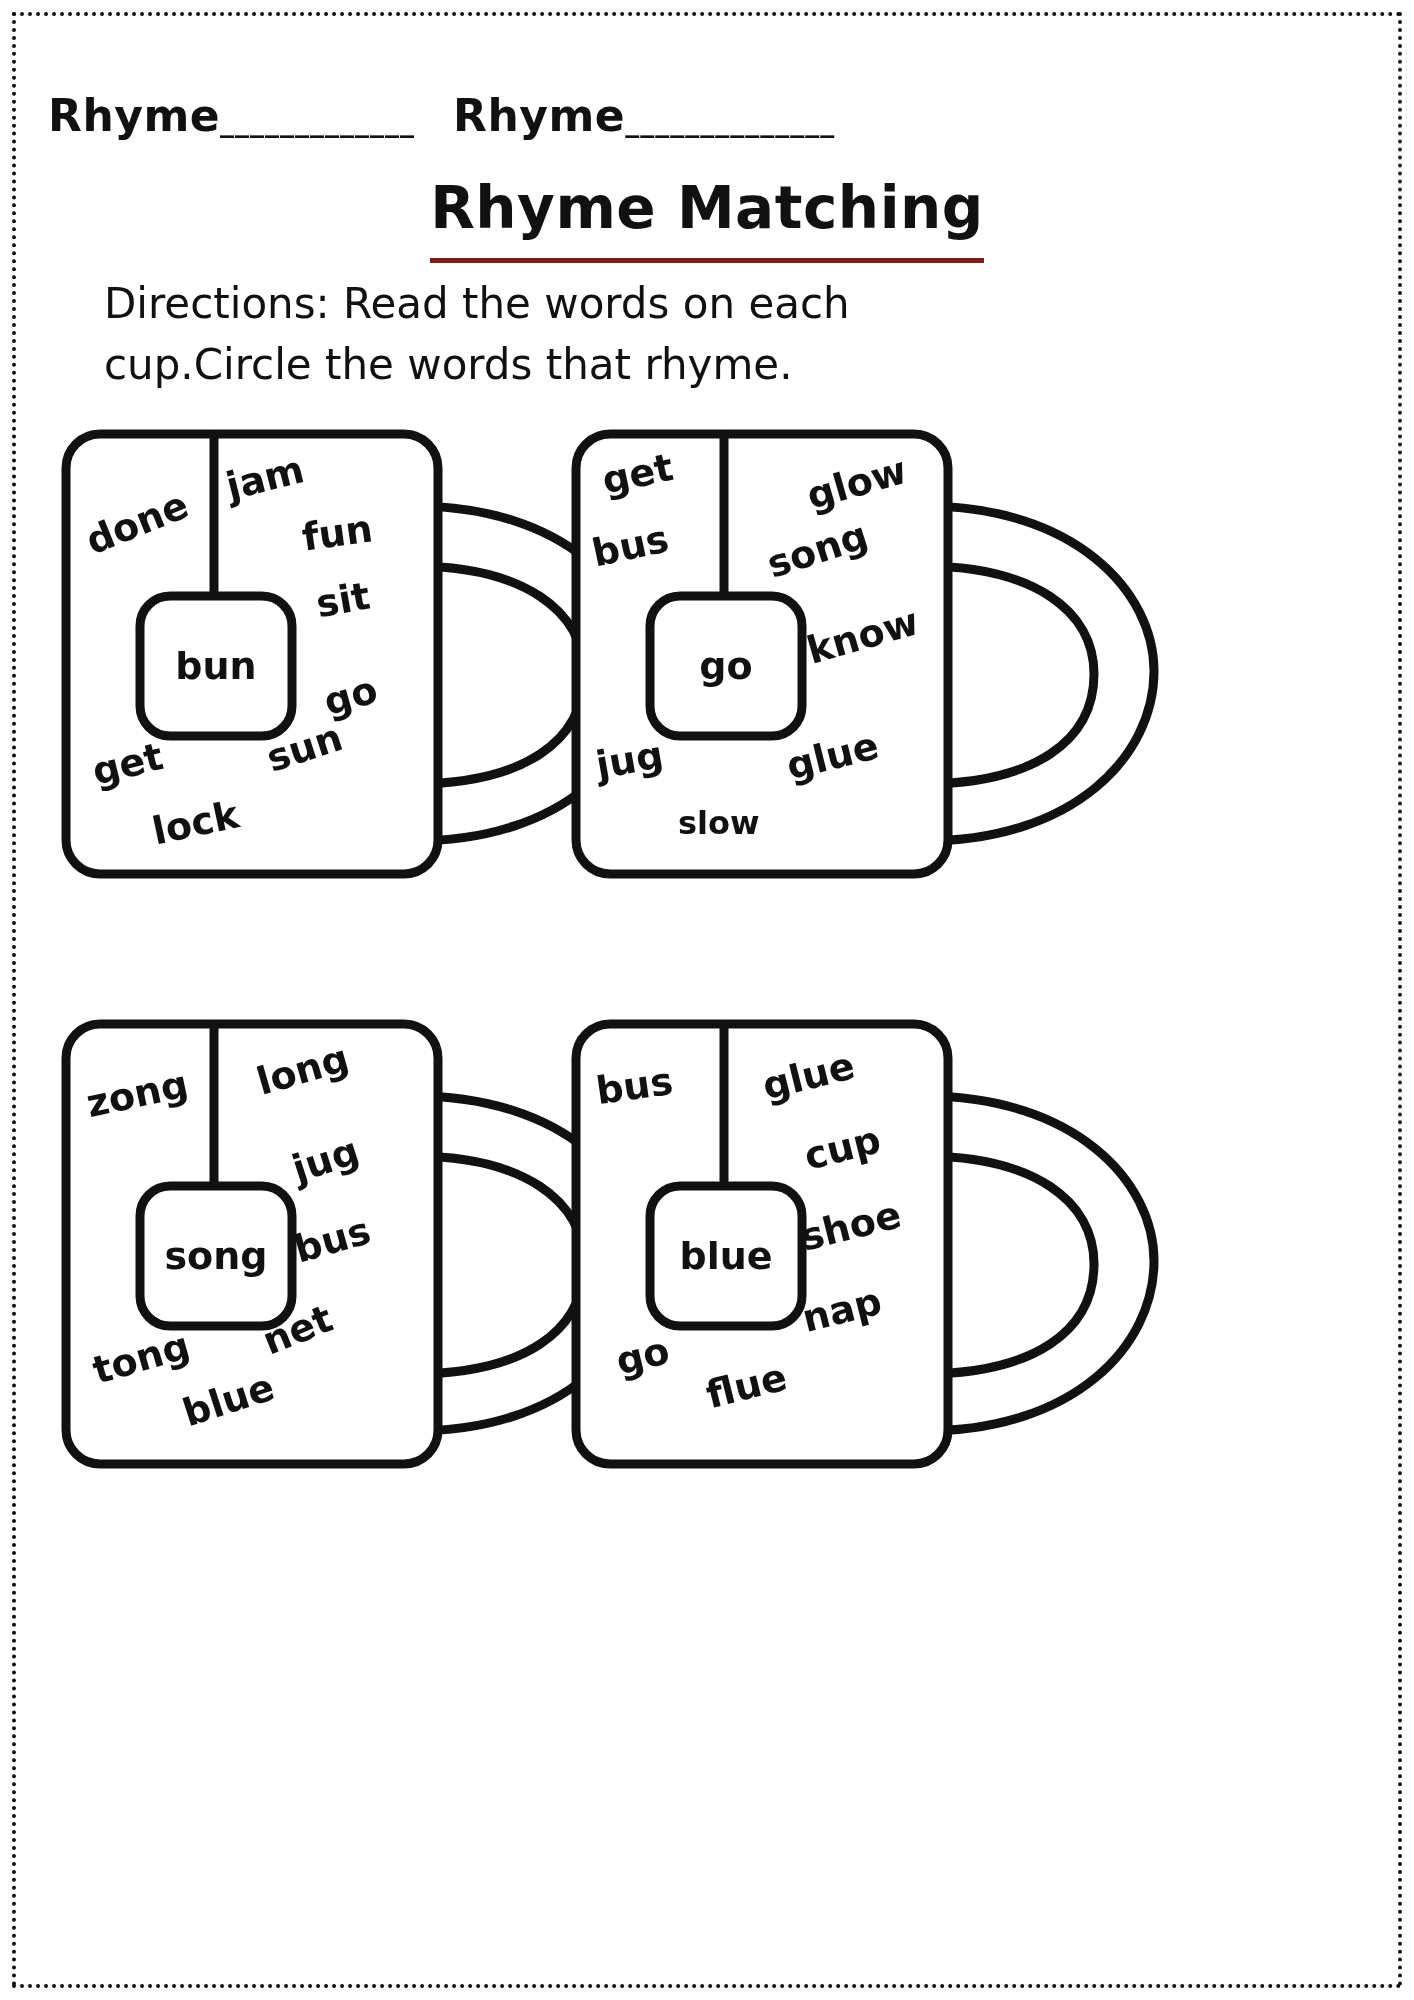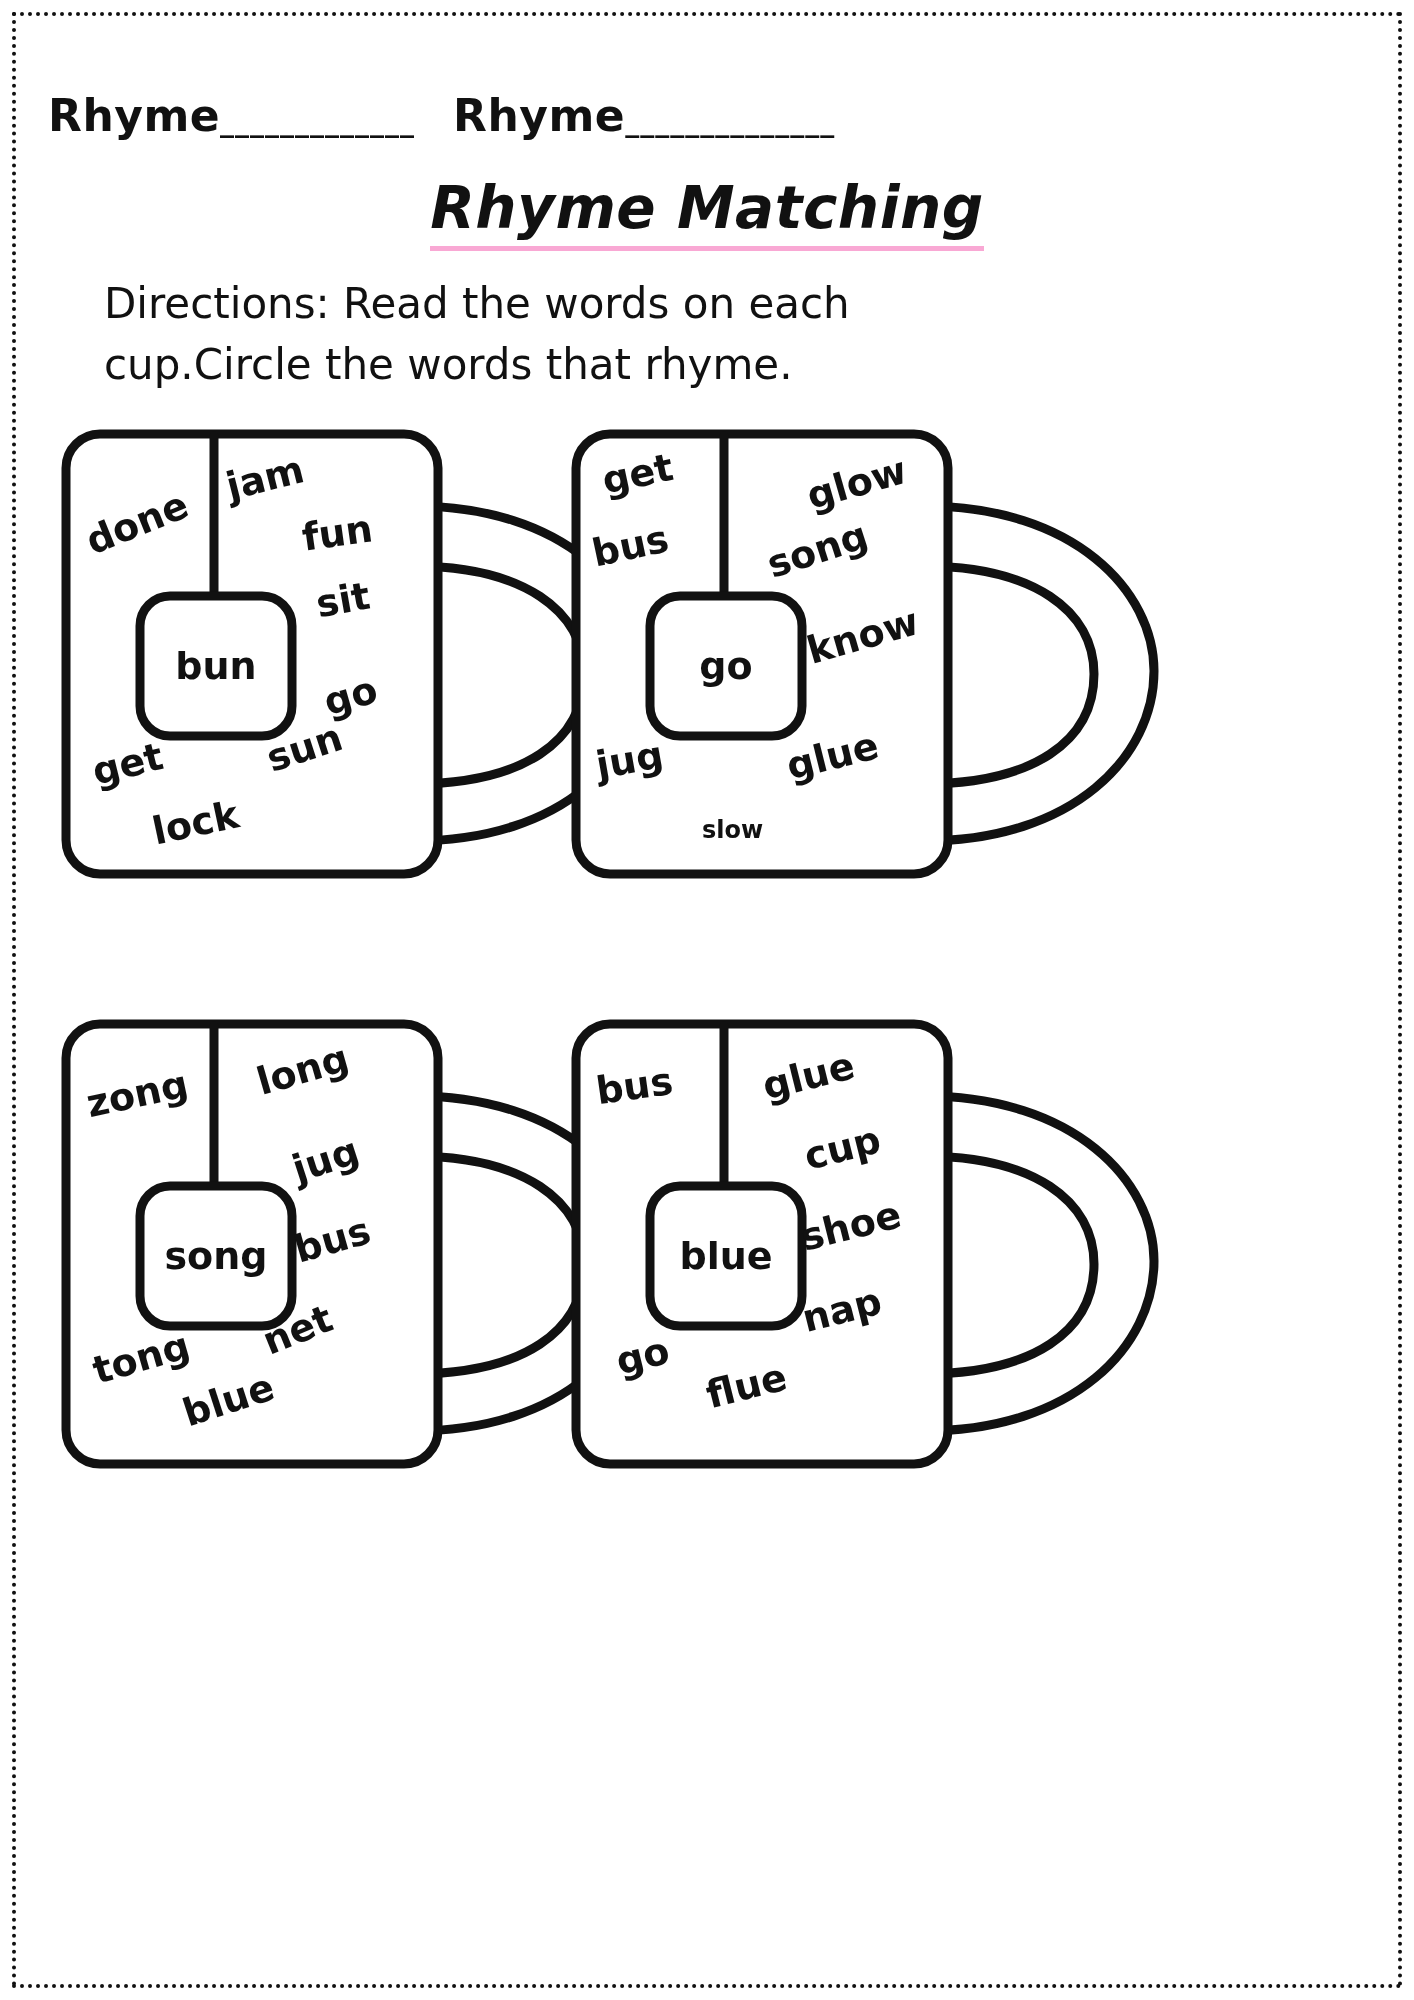--- a/index.html
+++ b/index.html
@@ -61,23 +61,22 @@
     position: absolute;
     top: 148px;
     left: 0;
     width: 100%;
     text-align: center;
     font-size: 58px;
     font-weight: 700;
     letter-spacing: .5px;
   }
   .title span {
-    border-bottom: 5px solid #f9a8d4;
-    padding-bottom: 4px;
-    font-style: italic;
+    border-bottom: 5px solid #7f1d1d;
+    padding-bottom: 16px;
   }
 
   .directions {
     position: absolute;
     top: 248px;
     left: 78px;
     width: 900px;
     font-size: 42px;
     font-weight: 500;
     line-height: 1.45;
@@ -168,21 +167,21 @@
           </g>
         </svg>
         <div class="center-word" style="left: 96px; top: 180px; width: 152px; height: 140px; display: flex; align-items: center; justify-content: center;">go</div>
         <div class="word" style="left: 48px; top: 36px; font-size: 38px; transform: rotate(-12deg);">get</div>
         <div class="word" style="left: 252px; top: 45px; font-size: 38px; transform: rotate(-16deg);">glow</div>
         <div class="word" style="left: 38px; top: 108px; font-size: 38px; transform: rotate(-12deg);">bus</div>
         <div class="word" style="left: 212px; top: 112px; font-size: 38px; transform: rotate(-18deg);">song</div>
         <div class="word" style="left: 252px; top: 198px; font-size: 38px; transform: rotate(-16deg);">know</div>
         <div class="word" style="left: 42px; top: 322px; font-size: 38px; transform: rotate(-10deg);">jug</div>
         <div class="word" style="left: 232px; top: 318px; font-size: 38px; transform: rotate(-14deg);">glue</div>
-        <div class="word" style="left: 124px; top: 400px; font-size: 24px; transform: rotate(0deg); margin-left: 24px;">slow</div>
+        <div class="word" style="left: 124px; top: 388px; font-size: 32px; transform: rotate(0deg);">slow</div>
       </div>
     <div class="mug m2">
         <svg width="640" height="500" viewBox="0 0 640 500">
           <g fill="none" stroke="#111111" stroke-width="9" stroke-linecap="round" stroke-linejoin="round">
             <path d="M370 90 C 520 90, 600 175, 600 255 C 600 340, 520 425, 370 425"></path>
             <path d="M368 150 C 480 150, 540 195, 540 258 C 540 325, 480 368, 368 368"></path>
             <rect x="22" y="18" width="372" height="440" rx="34" fill="#ffffff"></rect>
             <path d="M170 20 L170 185"></path>
             <rect x="96" y="180" width="152" height="140" rx="30" fill="#ffffff"></rect>
           </g>

